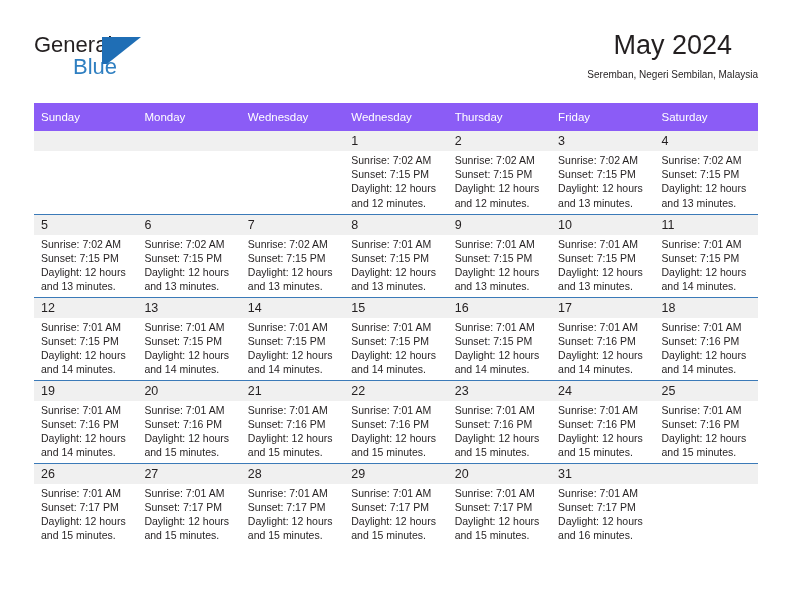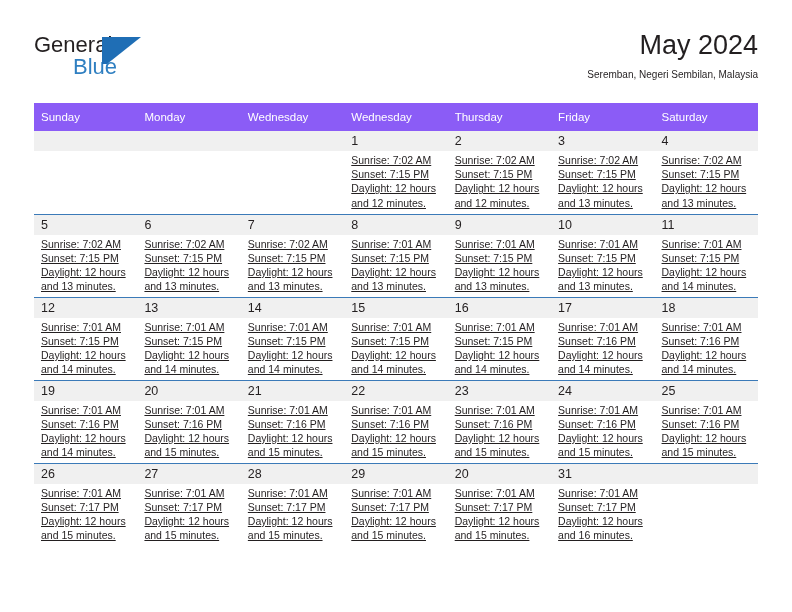--- a/index.html
+++ b/index.html
@@ -75,21 +75,21 @@
     width: 0;
     height: 0;
     border-left: 34px solid #1f6eb5;
     border-bottom: 27px solid transparent;
   }
 
   .title-block {
     position: absolute;
     right: 0;
     top: 0;
-    text-align: right;
+    text-align: center;
   }
   .month-title {
     font-size: 27px;
     color: #231f20;
     line-height: 34px;
     white-space: nowrap;
   }
   .location {
     font-size: 10px;
     color: #231f20;
@@ -143,21 +143,20 @@
   }
   .cell-empty .daynum {
     background: #f0f0f0;
     color: transparent;
   }
   .info {
     padding: 2px 6px 0 7px;
     font-size: 10.5px;
     line-height: 14.2px;
     color: #231f20;
-    text-decoration: underline;
   }
   .info div {
     white-space: nowrap;
   }
 </style>
 </head>
 <body>
 
 <div class="page">
 

